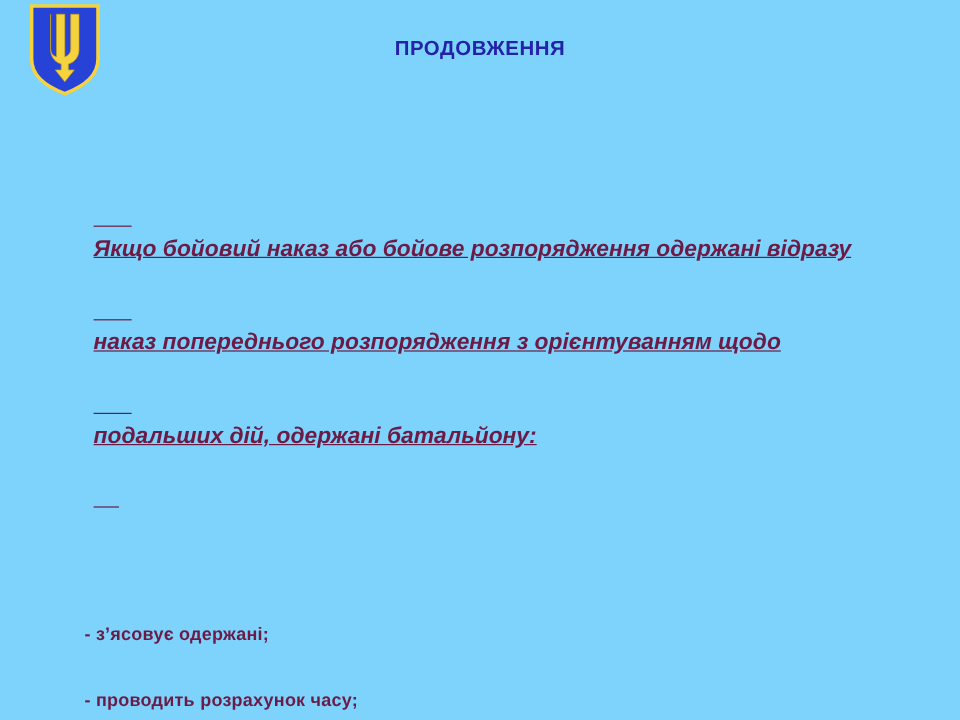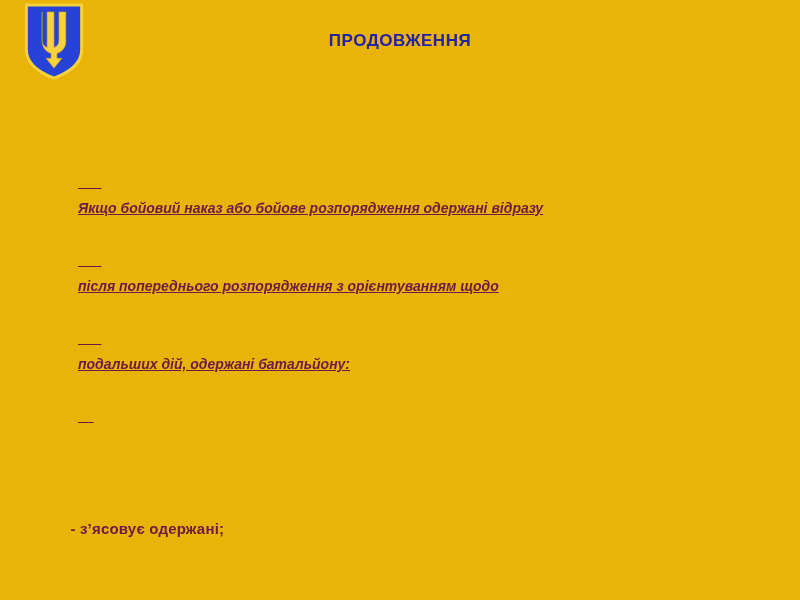--- a/index.html
+++ b/index.html
@@ -1,40 +1,40 @@
 <!DOCTYPE html>
 <html style="--title: #2323a8; --primary: #6b1b45; --secondary: #283377; --emblem_blue: #2742d6; --emblem_yellow: #f5d33e;"><head>
 <meta charset="utf-8">
 <style>
   html,body{margin:0;padding:0;}
   body{
     width:800px;height:600px;background:#ffffff;overflow:hidden;position:relative;
     font-family:"Liberation Sans",sans-serif;
     -webkit-font-smoothing:antialiased;
   }
-  .slide{position:absolute;inset:0;background:#eab308;}
+  .slide{position:absolute;inset:0;background:#7dd3fc;}
 
   
   .emblem{position:absolute;left:22px;top:2px;width:64px;height:79px;}
   .emblem svg{display:block;width:100%;height:100%;}
   .emblem .shield{fill:var(--emblem_blue,#2742d6);stroke:var(--emblem_yellow,#f5d33e);stroke-width:3;}
   .emblem .trident{fill:var(--emblem_yellow,#f5d33e);stroke:#c9a21a;stroke-width:0.6;}
 
   
   .title{
     position:absolute;left:0;right:0;top:31px;text-align:center;
     color:var(--title,#2323a8);font-size:17px;font-weight:bold;letter-spacing:0.5px;
   }
 
   
   .content{position:absolute;left:66px;top:89px;right:30px;white-space:pre-wrap;}
   .s1-heading{
     margin-left:12px;
     color:var(--primary,#6b1b45);
-    font-size:14px;font-weight:bold;font-style:italic;line-height:26px;
+    font-size:19px;font-weight:bold;font-style:italic;line-height:26px;
     text-decoration:underline;
   }
   .s1-body{
     color:var(--primary,#6b1b45);
     font-size:15px;font-weight:bold;line-height:18.4px;letter-spacing:0.2px;
   }
   .line{min-height:1em;}
 </style>
 </head>
 <body>
@@ -47,26 +47,27 @@
       <path class="trident" d="M20,10 v30 c0,7 5,11 9,12 v5 h-5 l8,10 8,-10 h-5 v-5 c4,-1 9,-5 9,-12 v-30 h-7 v29 c0,4 -2,6 -5,7 v-36 h-7 v36 c-3,-1 -5,-3 -5,-7 v-29 z"></path>
     </svg>
   </div>
 
   <div class="title">ПРОДОВЖЕННЯ</div>
 
   <div class="content">
 
     <div class="s1-heading">
       <div class="line">Якщо бойовий наказ або бойове розпорядження одержані відразу</div>
-      <div class="line">після попереднього розпорядження з орієнтуванням щодо</div>
+      <div class="line">наказ попереднього розпорядження з орієнтуванням щодо</div>
       <div class="line">подальших дій, одержані батальйону:</div>
     </div>
 
     <div class="s1-body">
       <div class="line"> - з’ясовує одержані;</div>
+      <div class="line"> - проводить розрахунок часу;</div>
       
       
       
       
       
       
       
       
       
       

